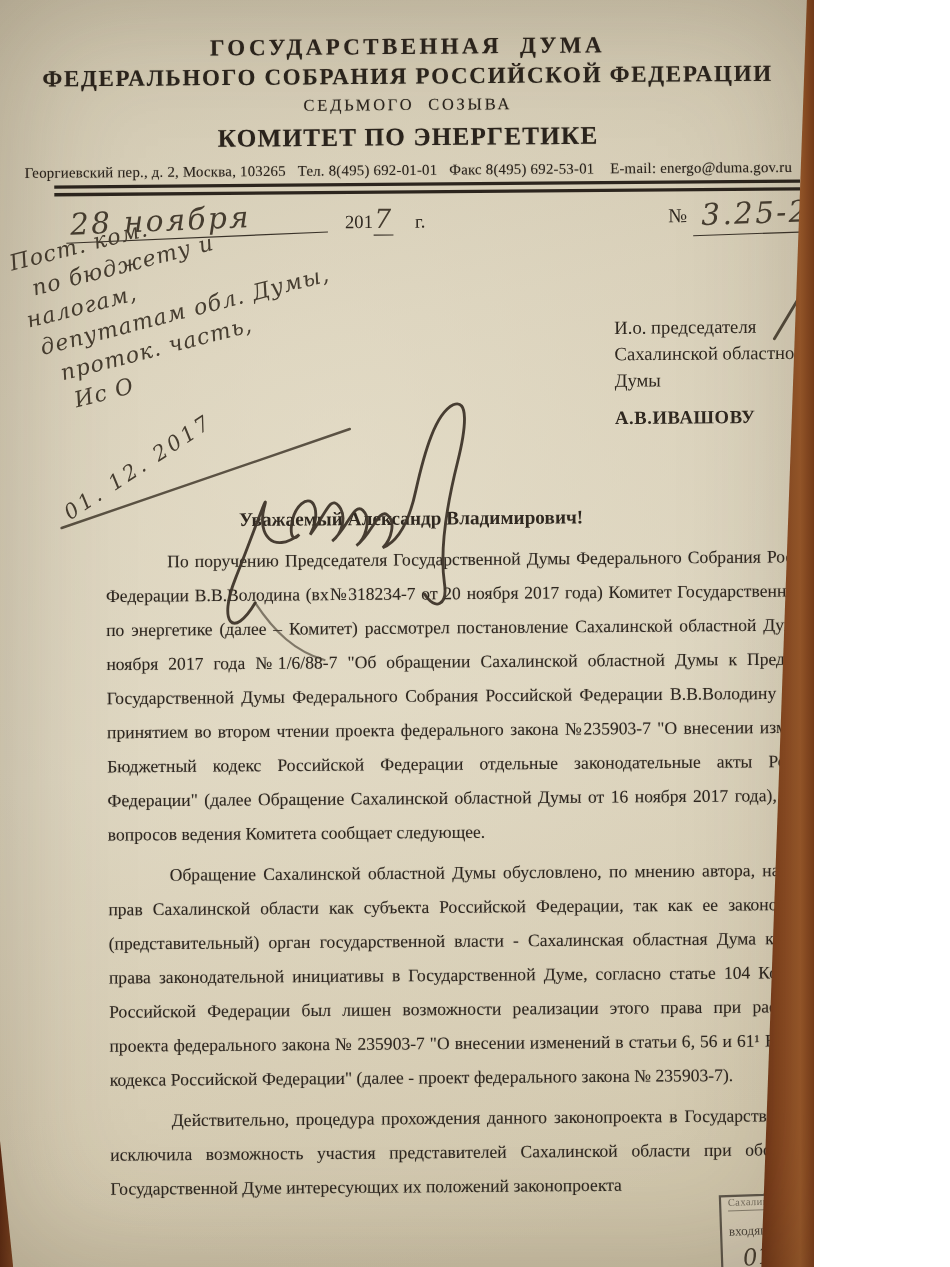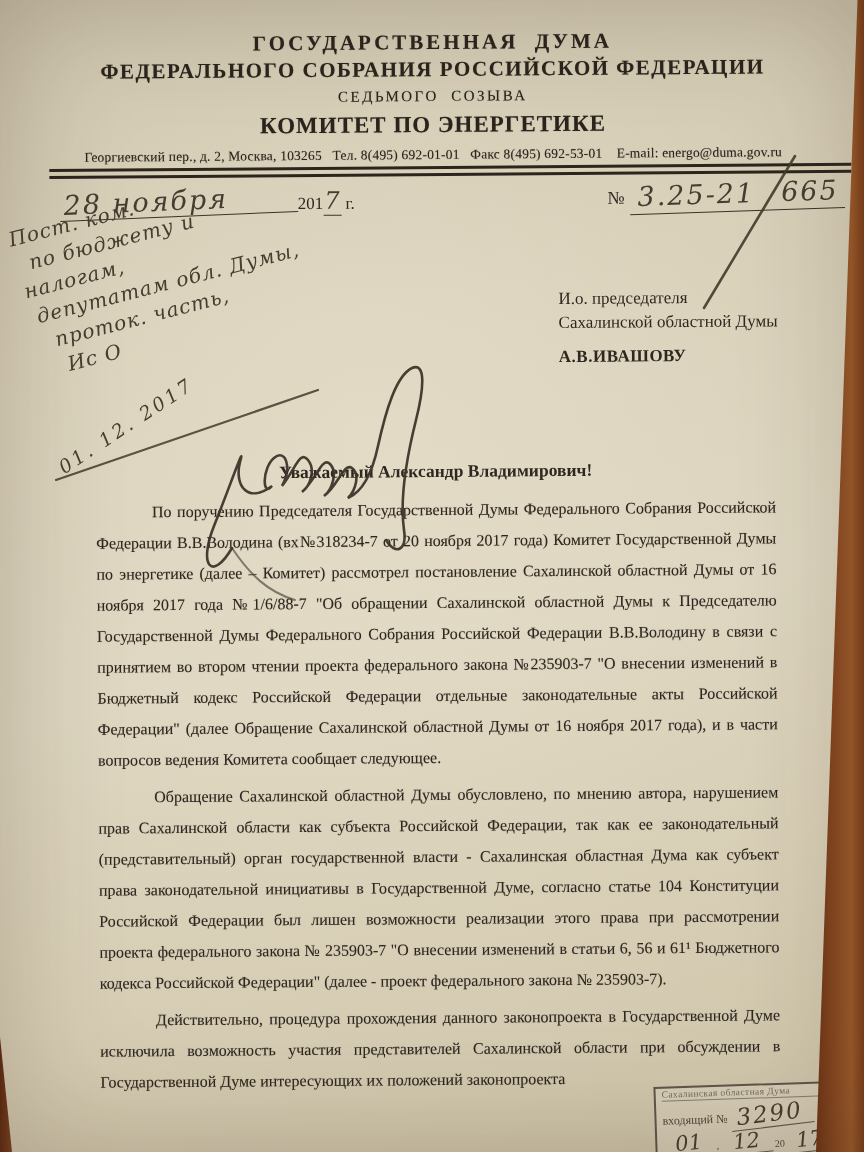--- a/index.html
+++ b/index.html
@@ -1,19 +1,19 @@
 <!DOCTYPE html>
 <html><head>
 <meta charset="utf-8">
 <style>
   * { margin:0; padding:0; box-sizing:border-box; }
   html,body { width:864px; height:1152px; }
   body { font-family:"Liberation Serif", serif; overflow:hidden; }
 
-  .page { position:relative; width:864px; height:1152px; overflow:hidden;
+  .page { position:relative; width:740px; height:1152px; overflow:hidden;
     background:
       radial-gradient(ellipse 120% 90% at 42% 38%, rgba(235,228,208,0.55) 0%, rgba(222,214,192,0.3) 45%, rgba(0,0,0,0) 70%),
       linear-gradient(168deg, #c9c0a8 0%, #d6cdb6 28%, #ddd5bf 55%, #d6ccb3 78%, #cdc3a8 100%);
   }
   .page::after { content:""; position:absolute; inset:0; pointer-events:none;
     box-shadow: inset 0 0 120px rgba(60,45,25,0.25); }
 
   .sheet { position:absolute; inset:0; transform:rotate(-0.45deg); transform-origin:50% 0; color:#2f2820; }
 
   .abs { position:absolute; }
@@ -27,21 +27,21 @@
   .contact { top:147px; font-size:13.5px; letter-spacing:0.2px; white-space:pre; }
 
   .rule { top:166px; left:48px; right:14px; height:10px;
     border-top:3px solid #2c251e; border-bottom:3px solid #2c251e; }
 
   .hw { font-family:"DejaVu Serif", serif; font-style:italic; color:#463d30; }
 
   .date-row { top:183px; left:58px; font-size:16px; white-space:nowrap; }
   .hw-daymonth { display:inline-block; width:238px; border-bottom:1.5px solid #3a332a;
     font-size:27px; letter-spacing:2px; transform:rotate(-2deg); padding-left:4px; }
-  .year-print { font-size:17px; }
+  .year-print { font-size:17px;margin-left:16px; }
   .hw-yeardigit { display:inline-block; width:18px; text-align:center; font-size:24px;
     border-bottom:1.5px solid #3a332a; }
 
   .number-row { top:180px; left:606px; font-size:18px; white-space:nowrap; }
   .hw-number { display:inline-block; border-bottom:1.5px solid #3a332a; padding:0 6px 2px 8px;
     font-size:27px; letter-spacing:2px; transform:rotate(-1.5deg); }
   .hw-number .gap { display:inline-block; width:26px; }
 
   .margin-note { top:224px; left:4px; transform:rotate(-14deg); transform-origin:0 0;
     font-size:20px; line-height:27px; letter-spacing:1px; white-space:nowrap; }

